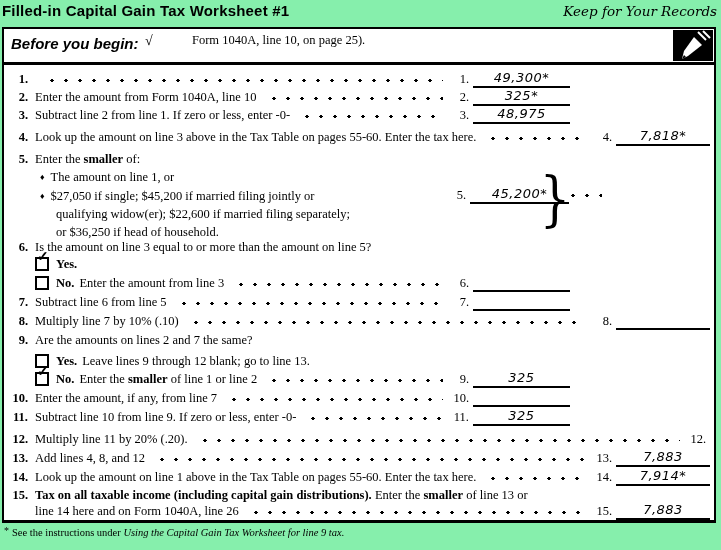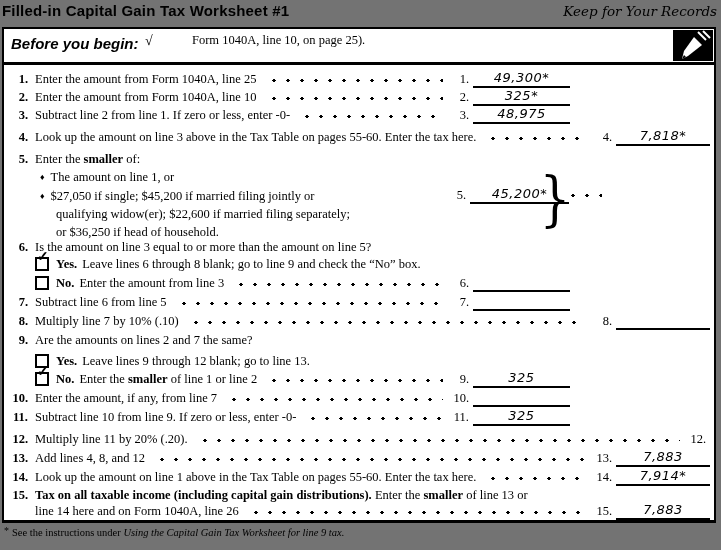--- a/index.html
+++ b/index.html
@@ -1,16 +1,16 @@
 <!DOCTYPE html>
 <html><head>
 <meta charset="utf-8">
 <style>
   html,body{margin:0;padding:0;background:#fff;}
-  .page{position:relative;width:721px;height:550px;background:#737373;color:#000;
+  .page{position:relative;width:721px;height:550px;background:#86efac;color:#000;
         font-family:"Liberation Serif",serif;overflow:hidden;}
 
   .page-title{position:absolute;left:2px;top:2px;font-family:"Liberation Sans",sans-serif;
         font-weight:bold;font-size:15px;letter-spacing:0.2px;}
   .keep{position:absolute;right:4px;top:3px;font-family:"DejaVu Serif",serif;
         font-style:italic;font-size:13.5px;}
 
   .worksheet{position:absolute;left:2px;top:27px;width:710px;height:491px;
         border:2px solid #000;border-bottom-width:3px;background:#fff;}
 
@@ -83,21 +83,20 @@
           <polygon points="21,7 29,15 15,26 9,29 11,21" fill="#fff"></polygon>
           <polygon points="9,29 11,25 13,27" fill="#000"></polygon>
           <line x1="25" y1="2" x2="33" y2="10" stroke="#fff" stroke-width="2"></line>
           <line x1="30" y1="1" x2="37" y2="8" stroke="#fff" stroke-width="2"></line>
         </svg>
       </div>
     </div>
 
     <div class="row w-inner" style="top:42px">
       <span class="num">1.</span>
-      <span class="txt">Enter the amount from Form 1040A, line 25</span>
       <span class="dots"></span>
       <span class="elabel">1.</span>
       <span class="fill inner">
         <span class="val hand">49,300*</span>
       </span>
     </div>
 
     <div class="row w-inner" style="top:60px">
       <span class="num">2.</span>
       <span class="txt">Enter the amount from Form 1040A, line 10</span>
@@ -154,21 +153,20 @@
 
     <div class="row" style="top:210px;left:7px">
       <span class="num">6.</span>
       <span class="txt">Is the amount on line 3 equal to or more than the amount on line 5?</span>
     </div>
     <div class="row cbrow" style="top:227px;left:31px">
       <span class="cb">
           <span class="mark">✓</span>
         </span>
       <span class="blbl">Yes.</span>
-      <span class="txt">Leave lines 6 through 8 blank; go to line 9 and check the “No” box.</span>
     </div>
     <div class="row cbrow" style="top:246px;left:31px;width:535px">
       <span class="cb">
           <span class="mark"></span>
         </span>
       <span class="blbl">No.</span>
       <span class="txt">Enter the amount from line 3</span>
       <span class="dots"></span>
       <span class="elabel">6.</span>
       <span class="fill inner">

